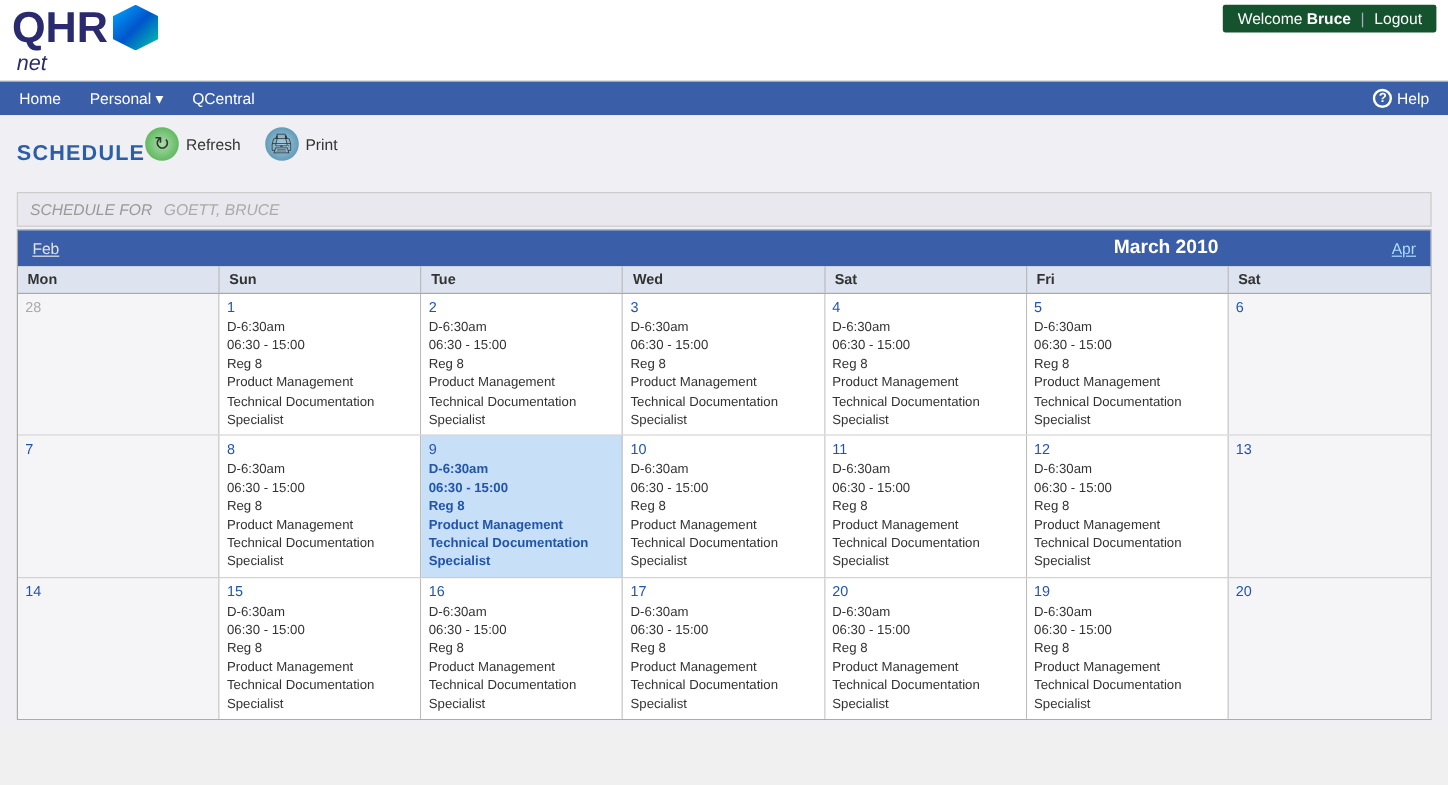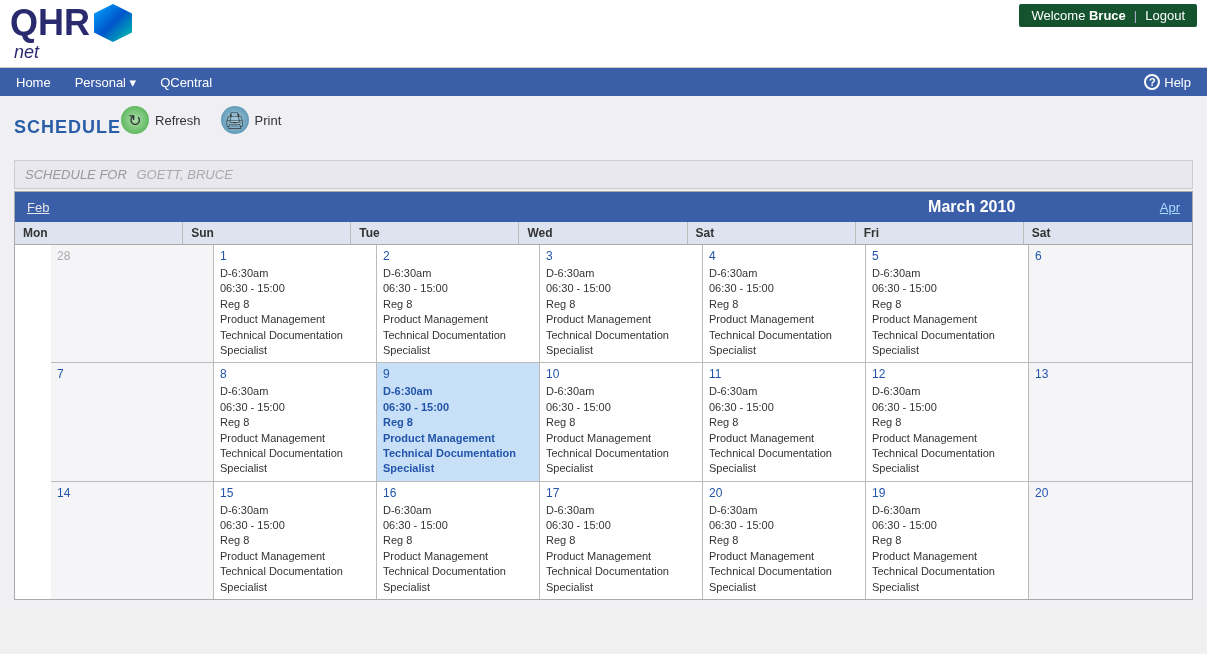--- a/index.html
+++ b/index.html
@@ -137,21 +137,20 @@
       border-right: 1px solid #bbb;
     }
     .day-header:last-child { border-right: none; }
 
     #calendar-body { background: #fff; }
     .cal-week {
       display: grid;
       grid-template-columns: repeat(7, 1fr);
       border-bottom: 1px solid #bbb;
       min-height: 110px;
-      margin-left: 36px;
     }
     .cal-week:last-child { border-bottom: none; }
     .cal-cell {
       border-right: 1px solid #bbb;
       padding: 4px 6px;
       vertical-align: top;
       font-size: 11px;
       background: #fff;
       min-height: 110px;
     }

